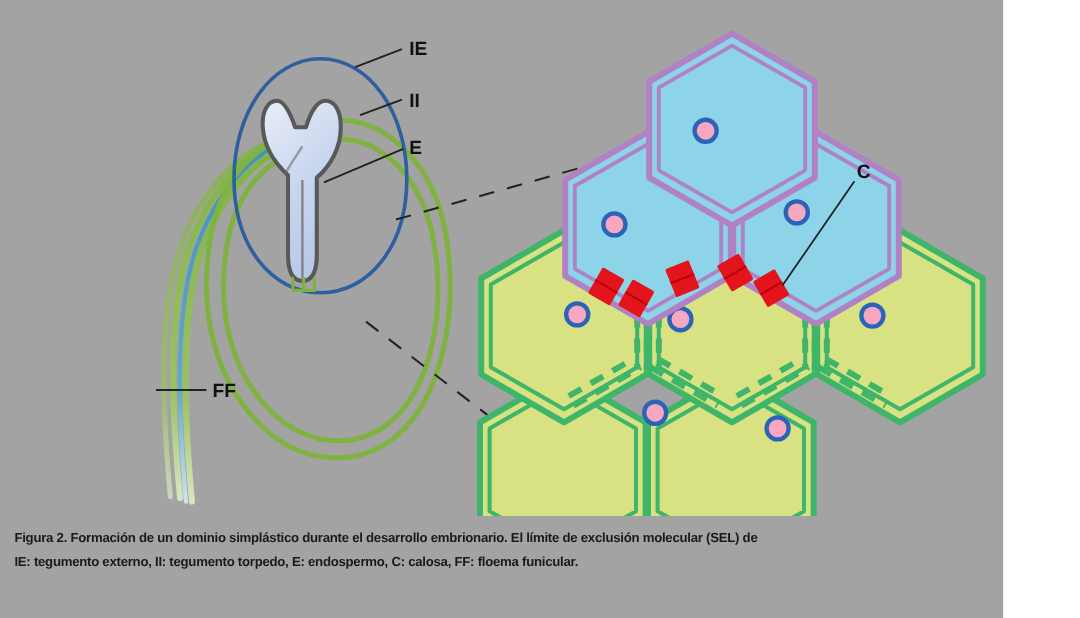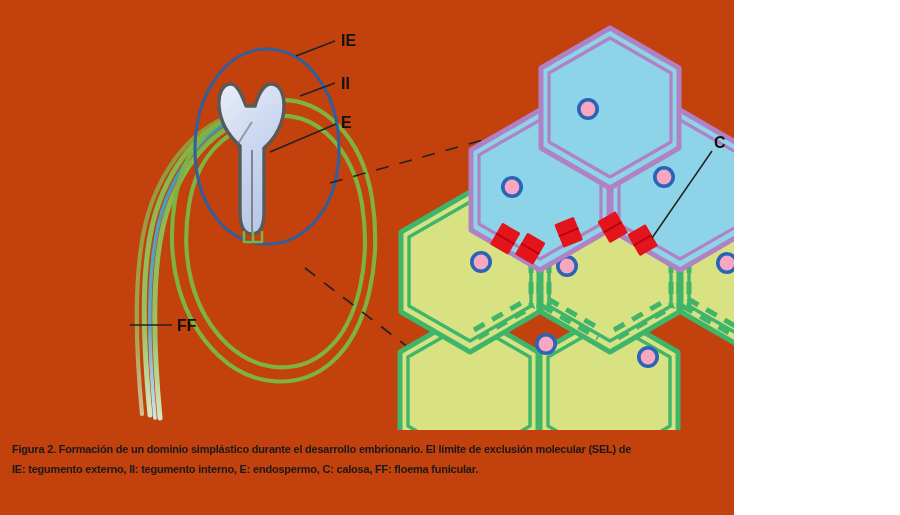--- a/index.html
+++ b/index.html
@@ -6,23 +6,23 @@
   html, body {
     margin: 0;
     padding: 0;
     background: #ffffff;
   }
   body {
     font-family: "Liberation Sans", sans-serif;
   }
   #figure-root {
     position: relative;
-    width: 734px;
+    width: 836px;
     height: 515px;
-    background: #c2410c;
+    background: #a3a3a3;
     overflow: hidden;
   }
   #diagram-svg {
     position: absolute;
     left: 0;
     top: 0;
     width: 900px;
     height: 430px;
     display: block;
   }
@@ -269,17 +269,17 @@
       </g>
 
     </g>
   </svg>
 
   <div id="caption">
     <span class="cap-line">
       <span>Figura 2. Formación de un dominio simplástico durante el desarrollo embrionario. El límite de exclusión molecular (SEL) de</span>
     </span>
     <span class="cap-line">
-      <span>IE: tegumento externo, II: tegumento interno, E: endospermo, C: calosa, FF: floema funicular.</span>
+      <span>IE: tegumento externo, II: tegumento torpedo, E: endospermo, C: calosa, FF: floema funicular.</span>
     </span>
   </div>
 
 </div>
 
 </body></html>

